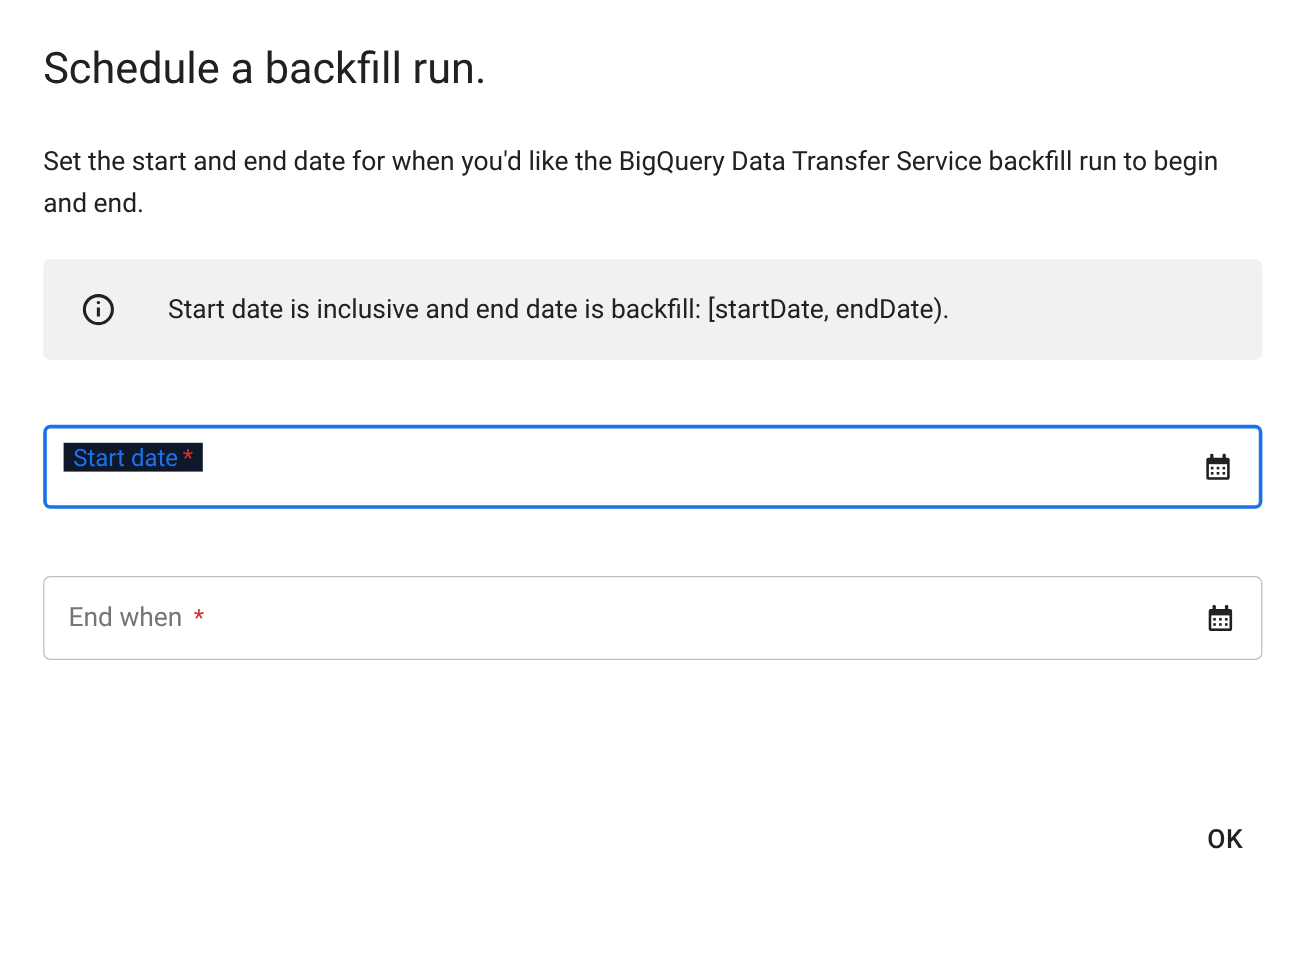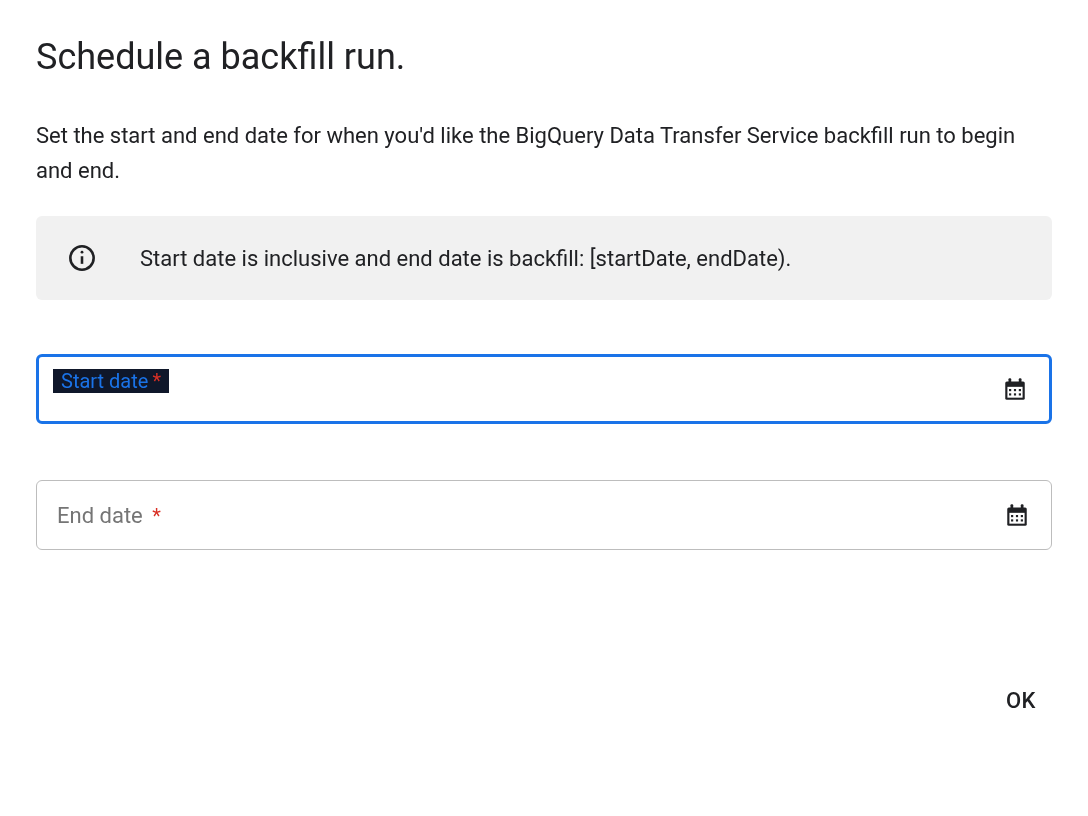--- a/index.html
+++ b/index.html
@@ -173,21 +173,21 @@
         <rect x="11" y="16" width="2" height="2" fill="#202124"></rect>
         <rect x="15.5" y="16" width="2" height="2" fill="#202124"></rect>
       </svg>
     </span>
   </div>
 </div>
 
 <div class="form-field">
   <div class="field-outline">
     <span class="placeholder-label">
-      <span>End date</span>
+      <span>End when</span>
       <span class="required-asterisk">*</span>
     </span>
     <input type="text" class="field-input" value="" style="">
     <span class="calendar-icon">
       <svg viewBox="0 0 24 24" fill="#202124">
         <rect x="3" y="5" width="18" height="17" rx="1.5" fill="#202124"></rect>
         <rect x="5" y="10" width="14" height="10" fill="#fff"></rect>
         <rect x="6" y="2" width="2.5" height="5" rx="1" fill="#202124"></rect>
         <rect x="15.5" y="2" width="2.5" height="5" rx="1" fill="#202124"></rect>
         <rect x="6.5" y="12" width="2" height="2" fill="#202124"></rect>

